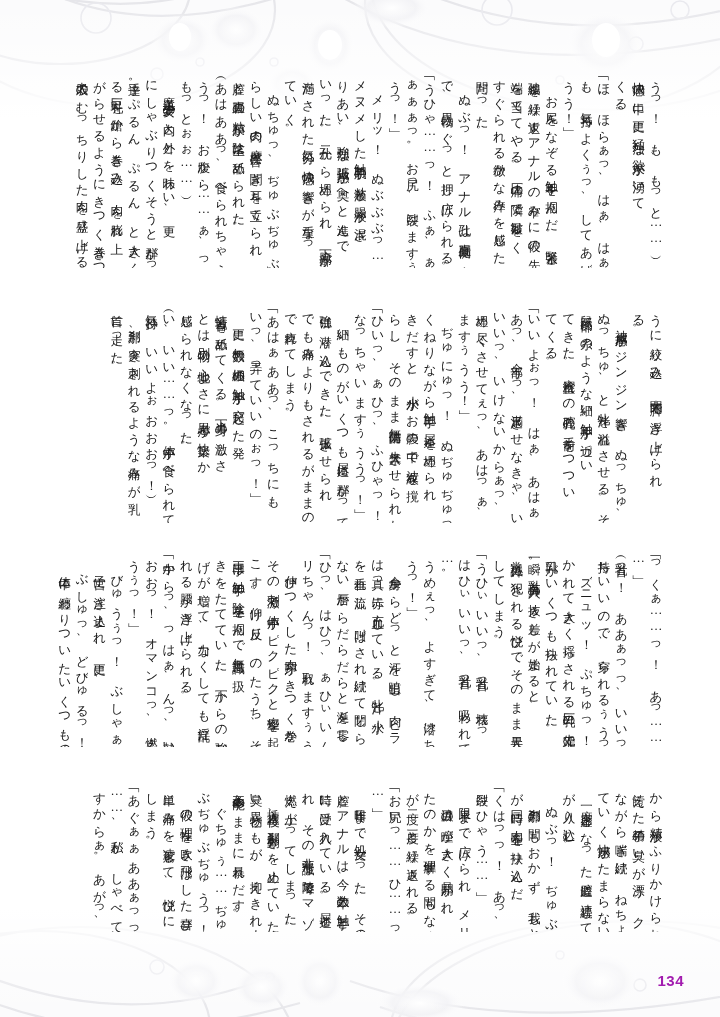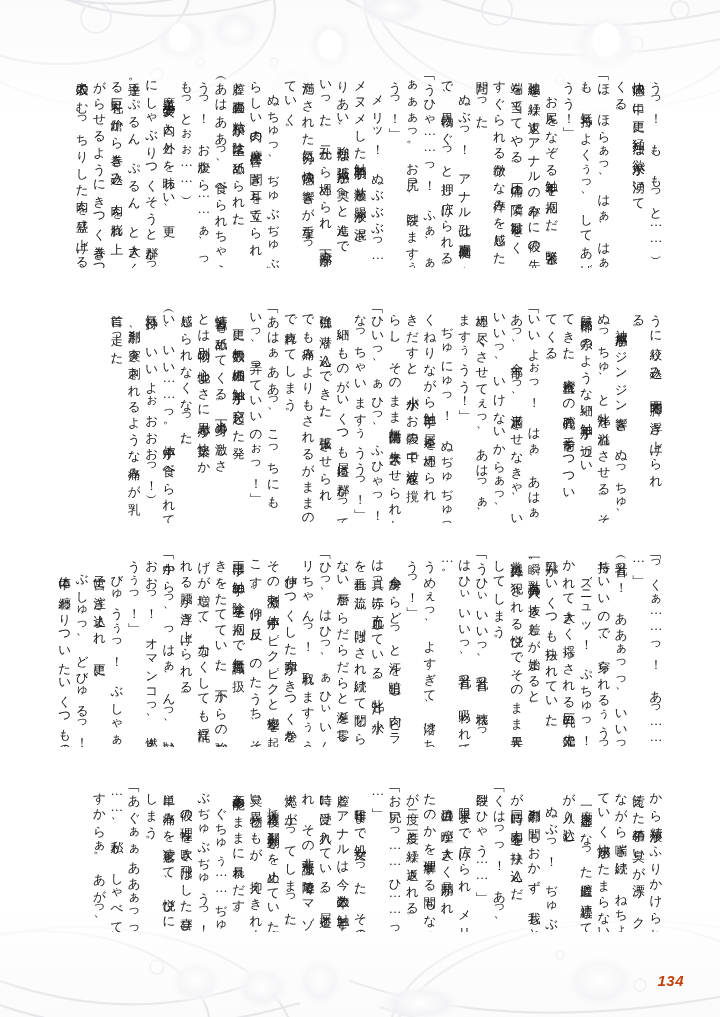--- a/index.html
+++ b/index.html
@@ -77,24 +77,23 @@
   #band-3 .tcol { height: 196px; }
   #band-4 .tcol { height: 148px; }
 
   .folio {
     position: absolute;
     right: 36px;
     bottom: 28px;
     font-family: "Liberation Sans", sans-serif;
     font-size: 15px;
     font-weight: 700;
-    color: #c2410c;
+    color: #a21caf;
     letter-spacing: 0.5px;
     z-index: 3;
-    font-style: italic;
   }
 </style>
 </head>
 <body>
 
 <div class="bg-layer">
   <div class="bg-top">
     <svg width="720" height="120" viewBox="0 0 720 120">
       <defs>
         <radialGradient id="blobA" cx="50%" cy="50%" r="50%">

